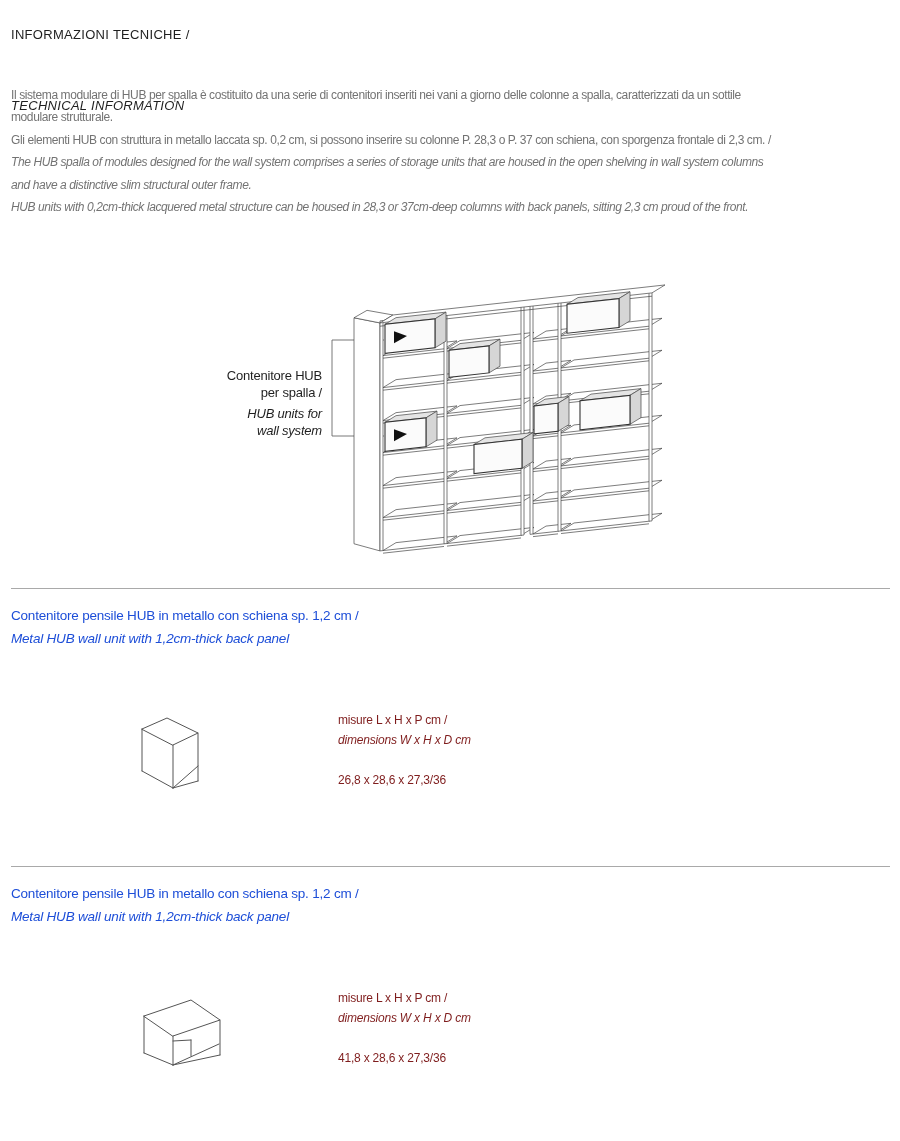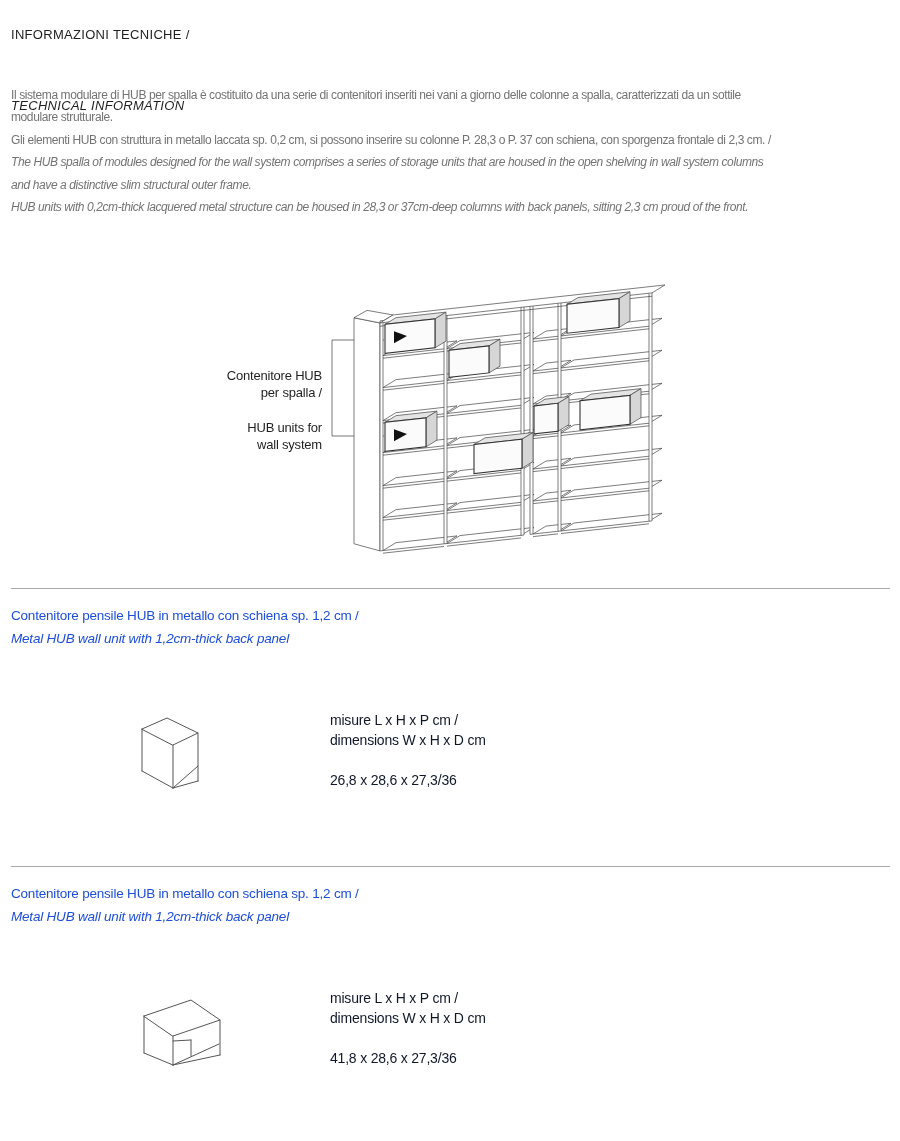--- a/index.html
+++ b/index.html
@@ -8,29 +8,29 @@
   
   .hdr{position:absolute;left:11px;top:23px;font-size:13px;line-height:23px;letter-spacing:.3px;color:#1f1f1f;}
   .hdr .en{font-style:italic;margin-top:48px;}
   
   .intro{position:absolute;left:11px;top:84px;font-size:12px;line-height:22.4px;
          letter-spacing:-0.4px;white-space:nowrap;color:#737373;}
   .intro .en{font-style:italic;}
   
   .callout{position:absolute;left:140px;top:368px;width:182px;text-align:right;
            font-size:13px;line-height:16.5px;letter-spacing:-0.2px;color:#1f1f1f;}
-  .callout .en{margin-top:19px;}
+  .callout .en{font-style:italic;margin-top:5px;}
   
   .rule{position:absolute;left:11px;width:879px;height:1px;background:#a9a9a9;}
   
   .sec-title{position:absolute;left:11px;font-size:13.5px;line-height:22.5px;letter-spacing:-0.2px;color:#1d4ed8;}
   .sec-title .en{font-style:italic;}
   
-  .measures{position:absolute;left:330px;font-size:14px;line-height:20px;letter-spacing:-0.2px;color:#0f172a;}
-  .measures .en{}
+  .measures{position:absolute;left:338px;font-size:12px;line-height:20px;letter-spacing:-0.2px;color:#7f1d1d;}
+  .measures .en{font-style:italic;}
   .measures .dims{margin-top:20px;}
   svg{position:absolute;display:block;}
   .wire{stroke:#555;stroke-width:1;fill:none;stroke-linejoin:round;stroke-linecap:round;}
 </style>
 </head>
 <body>
 
 <div class="page">
 
   <div class="hdr">

